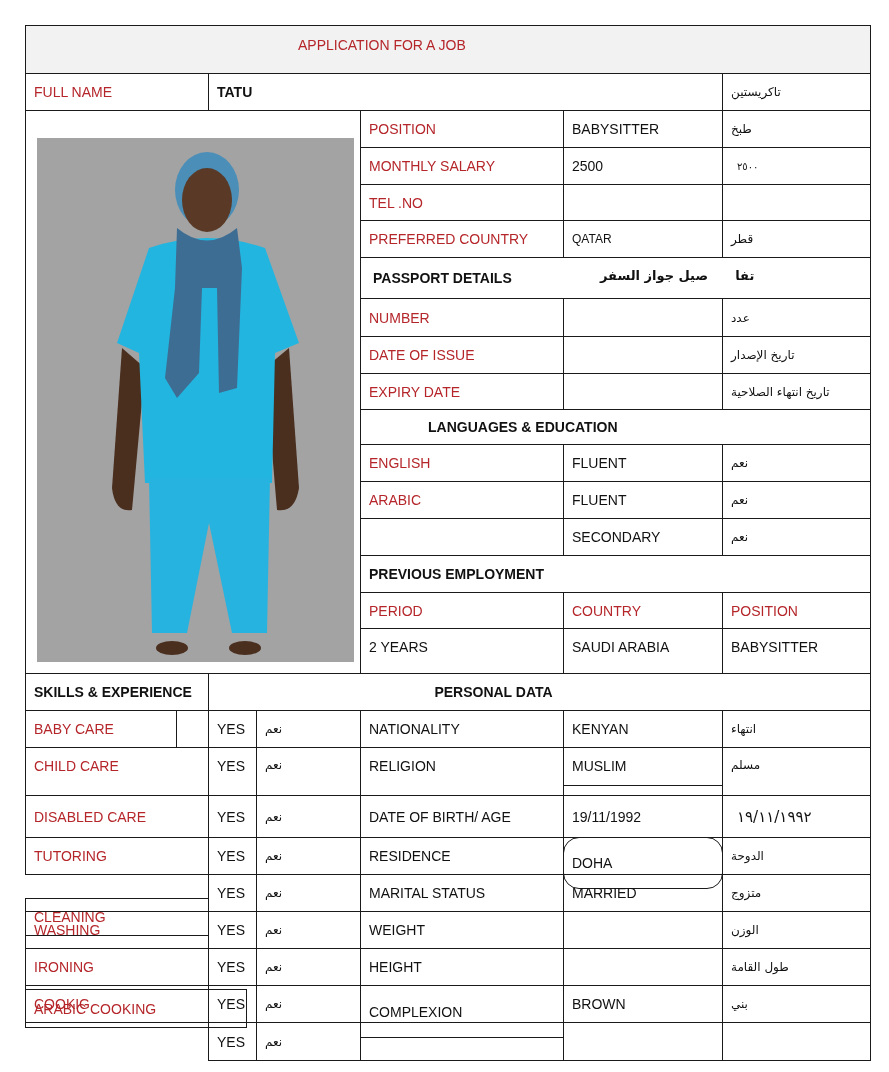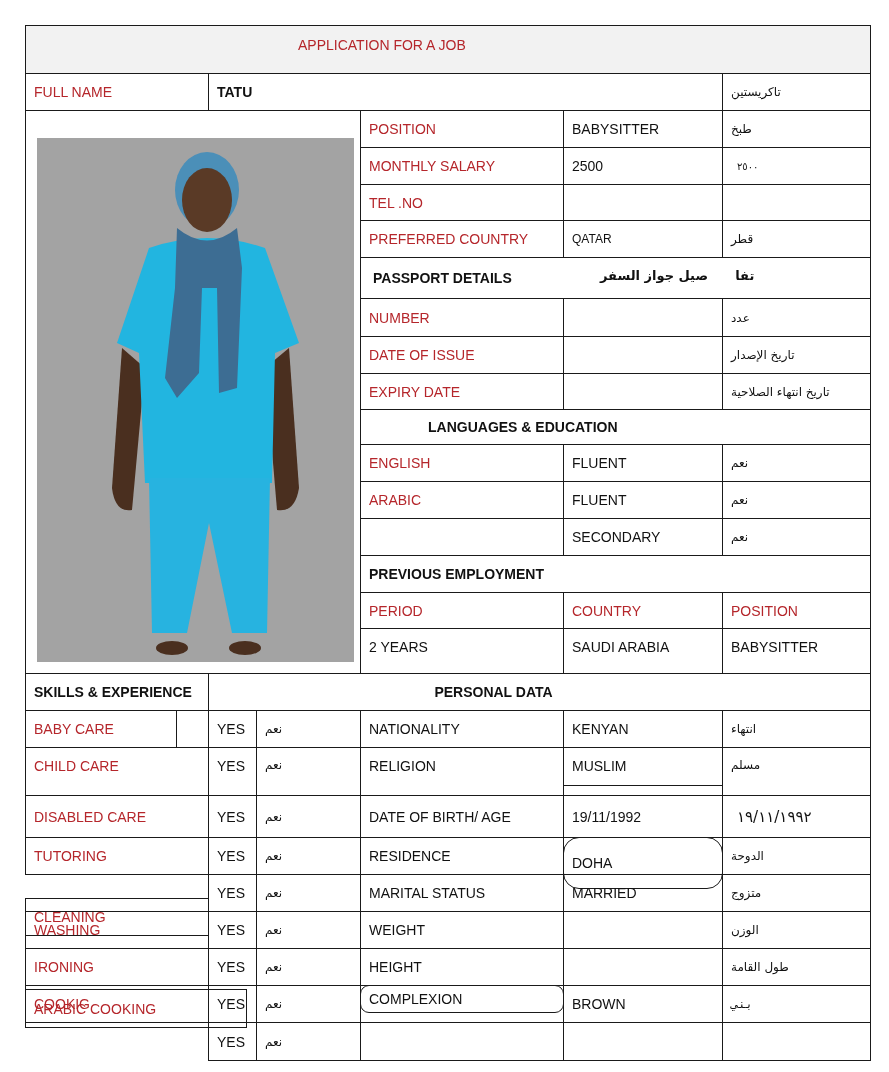--- a/index.html
+++ b/index.html
@@ -146,23 +146,23 @@
       <div class="cell ar" style="left:722px;top:911px;width:149px;height:38px;">الوزن</div>
       <div class="cell red" style="left:25px;top:948px;width:184px;height:38px;">IRONING</div>
       <div class="cell " style="left:208px;top:948px;width:49px;height:38px;">YES</div>
       <div class="cell ar" style="left:256px;top:948px;width:105px;height:38px;">نعم</div>
       <div class="cell " style="left:360px;top:948px;width:204px;height:38px;">HEIGHT</div>
       <div class="cell " style="left:563px;top:948px;width:160px;height:38px;"></div>
       <div class="cell ar" style="left:722px;top:948px;width:149px;height:38px;">طول القامة</div>
       <div class="cell red" style="left:25px;top:985px;width:184px;height:38px;">COOKIG</div>
       <div class="cell " style="left:208px;top:985px;width:49px;height:38px;">YES</div>
       <div class="cell ar" style="left:256px;top:985px;width:105px;height:38px;">نعم</div>
-      <div class="cell " style="left:360px;top:985px;width:204px;height:28px;border-radius:9px;">COMPLEXION</div>
+      <div class="cell " style="left:360px;top:985px;width:204px;height:53px;">COMPLEXION</div>
       <div class="cell " style="left:563px;top:985px;width:160px;height:38px;">BROWN</div>
-      <div class="cell ar" style="left:722px;top:985px;width:149px;height:38px;font-family:Liberation Mono, monospace;">بني</div>
+      <div class="cell ar" style="left:722px;top:985px;width:149px;height:38px;">بني</div>
       <div class="cell red" style="left:25px;top:989px;width:222px;height:39px;">ARABIC COOKING</div>
       <div class="cell " style="left:208px;top:1022px;width:49px;height:39px;">YES</div>
       <div class="cell ar" style="left:256px;top:1022px;width:105px;height:39px;">نعم</div>
       <div class="cell " style="left:360px;top:1022px;width:204px;height:39px;"></div>
       <div class="cell " style="left:563px;top:1022px;width:160px;height:39px;"></div>
       <div class="cell ar" style="left:722px;top:1022px;width:149px;height:39px;"></div>
     </div>
 
 </div>
 

